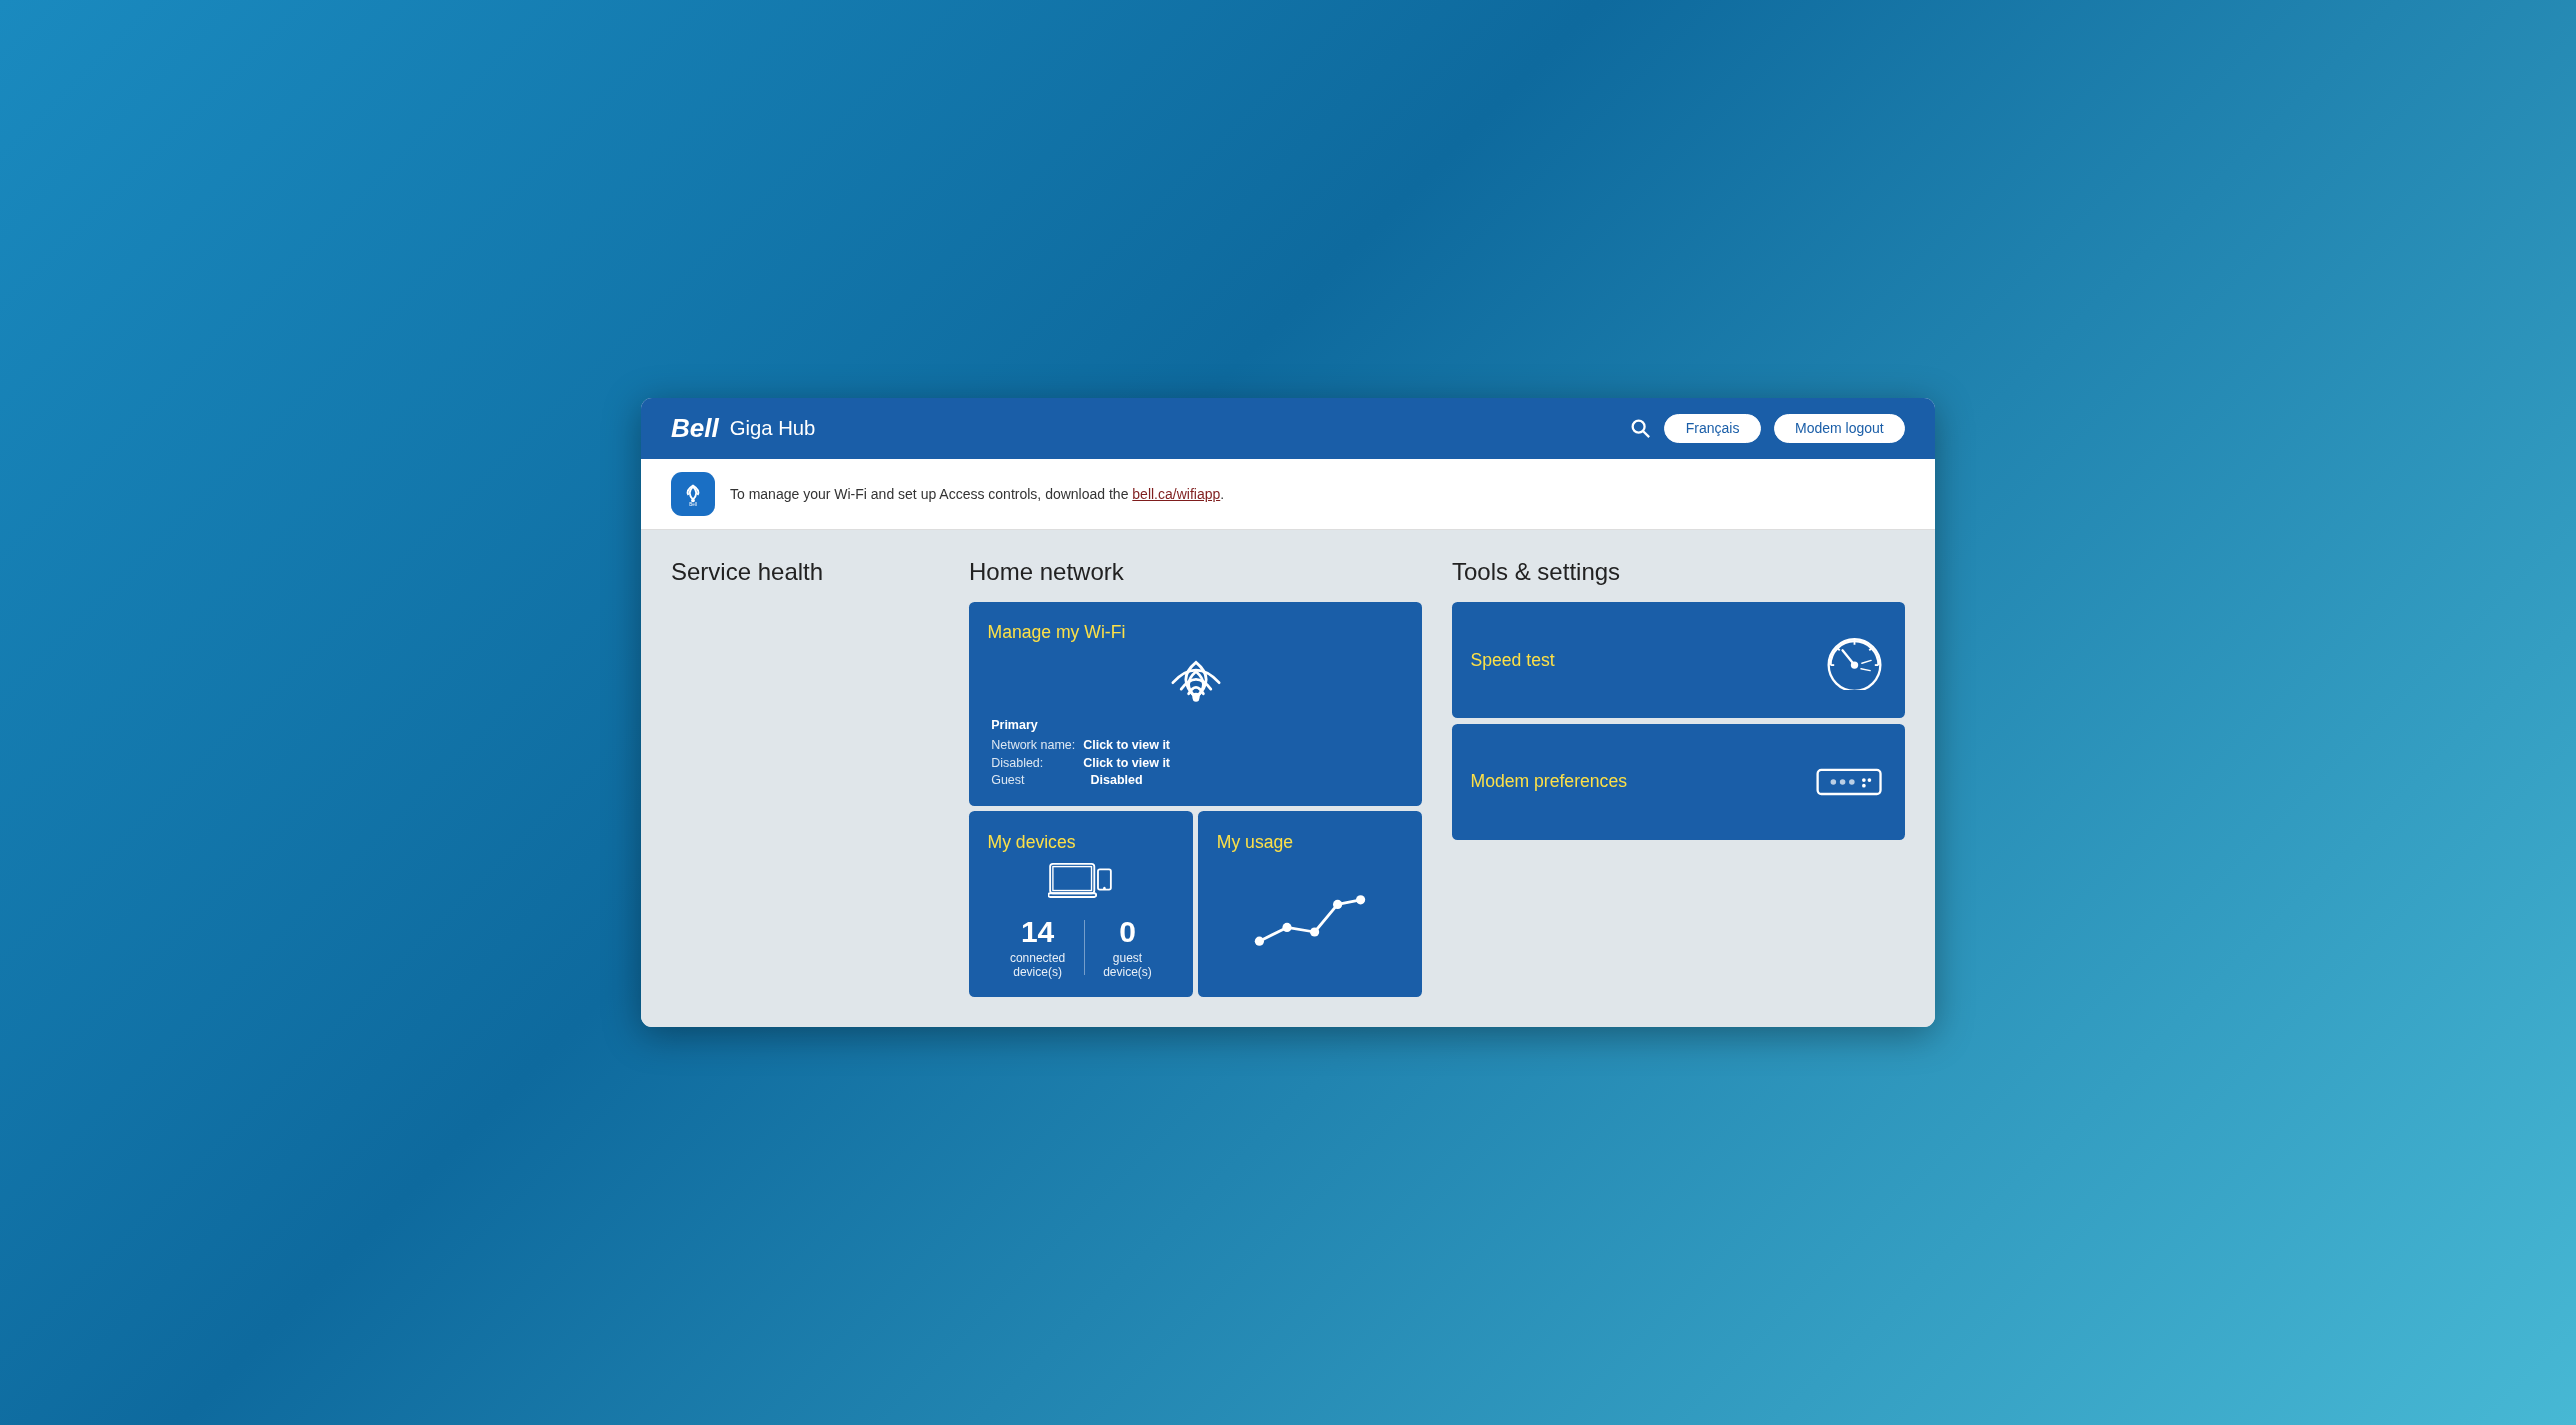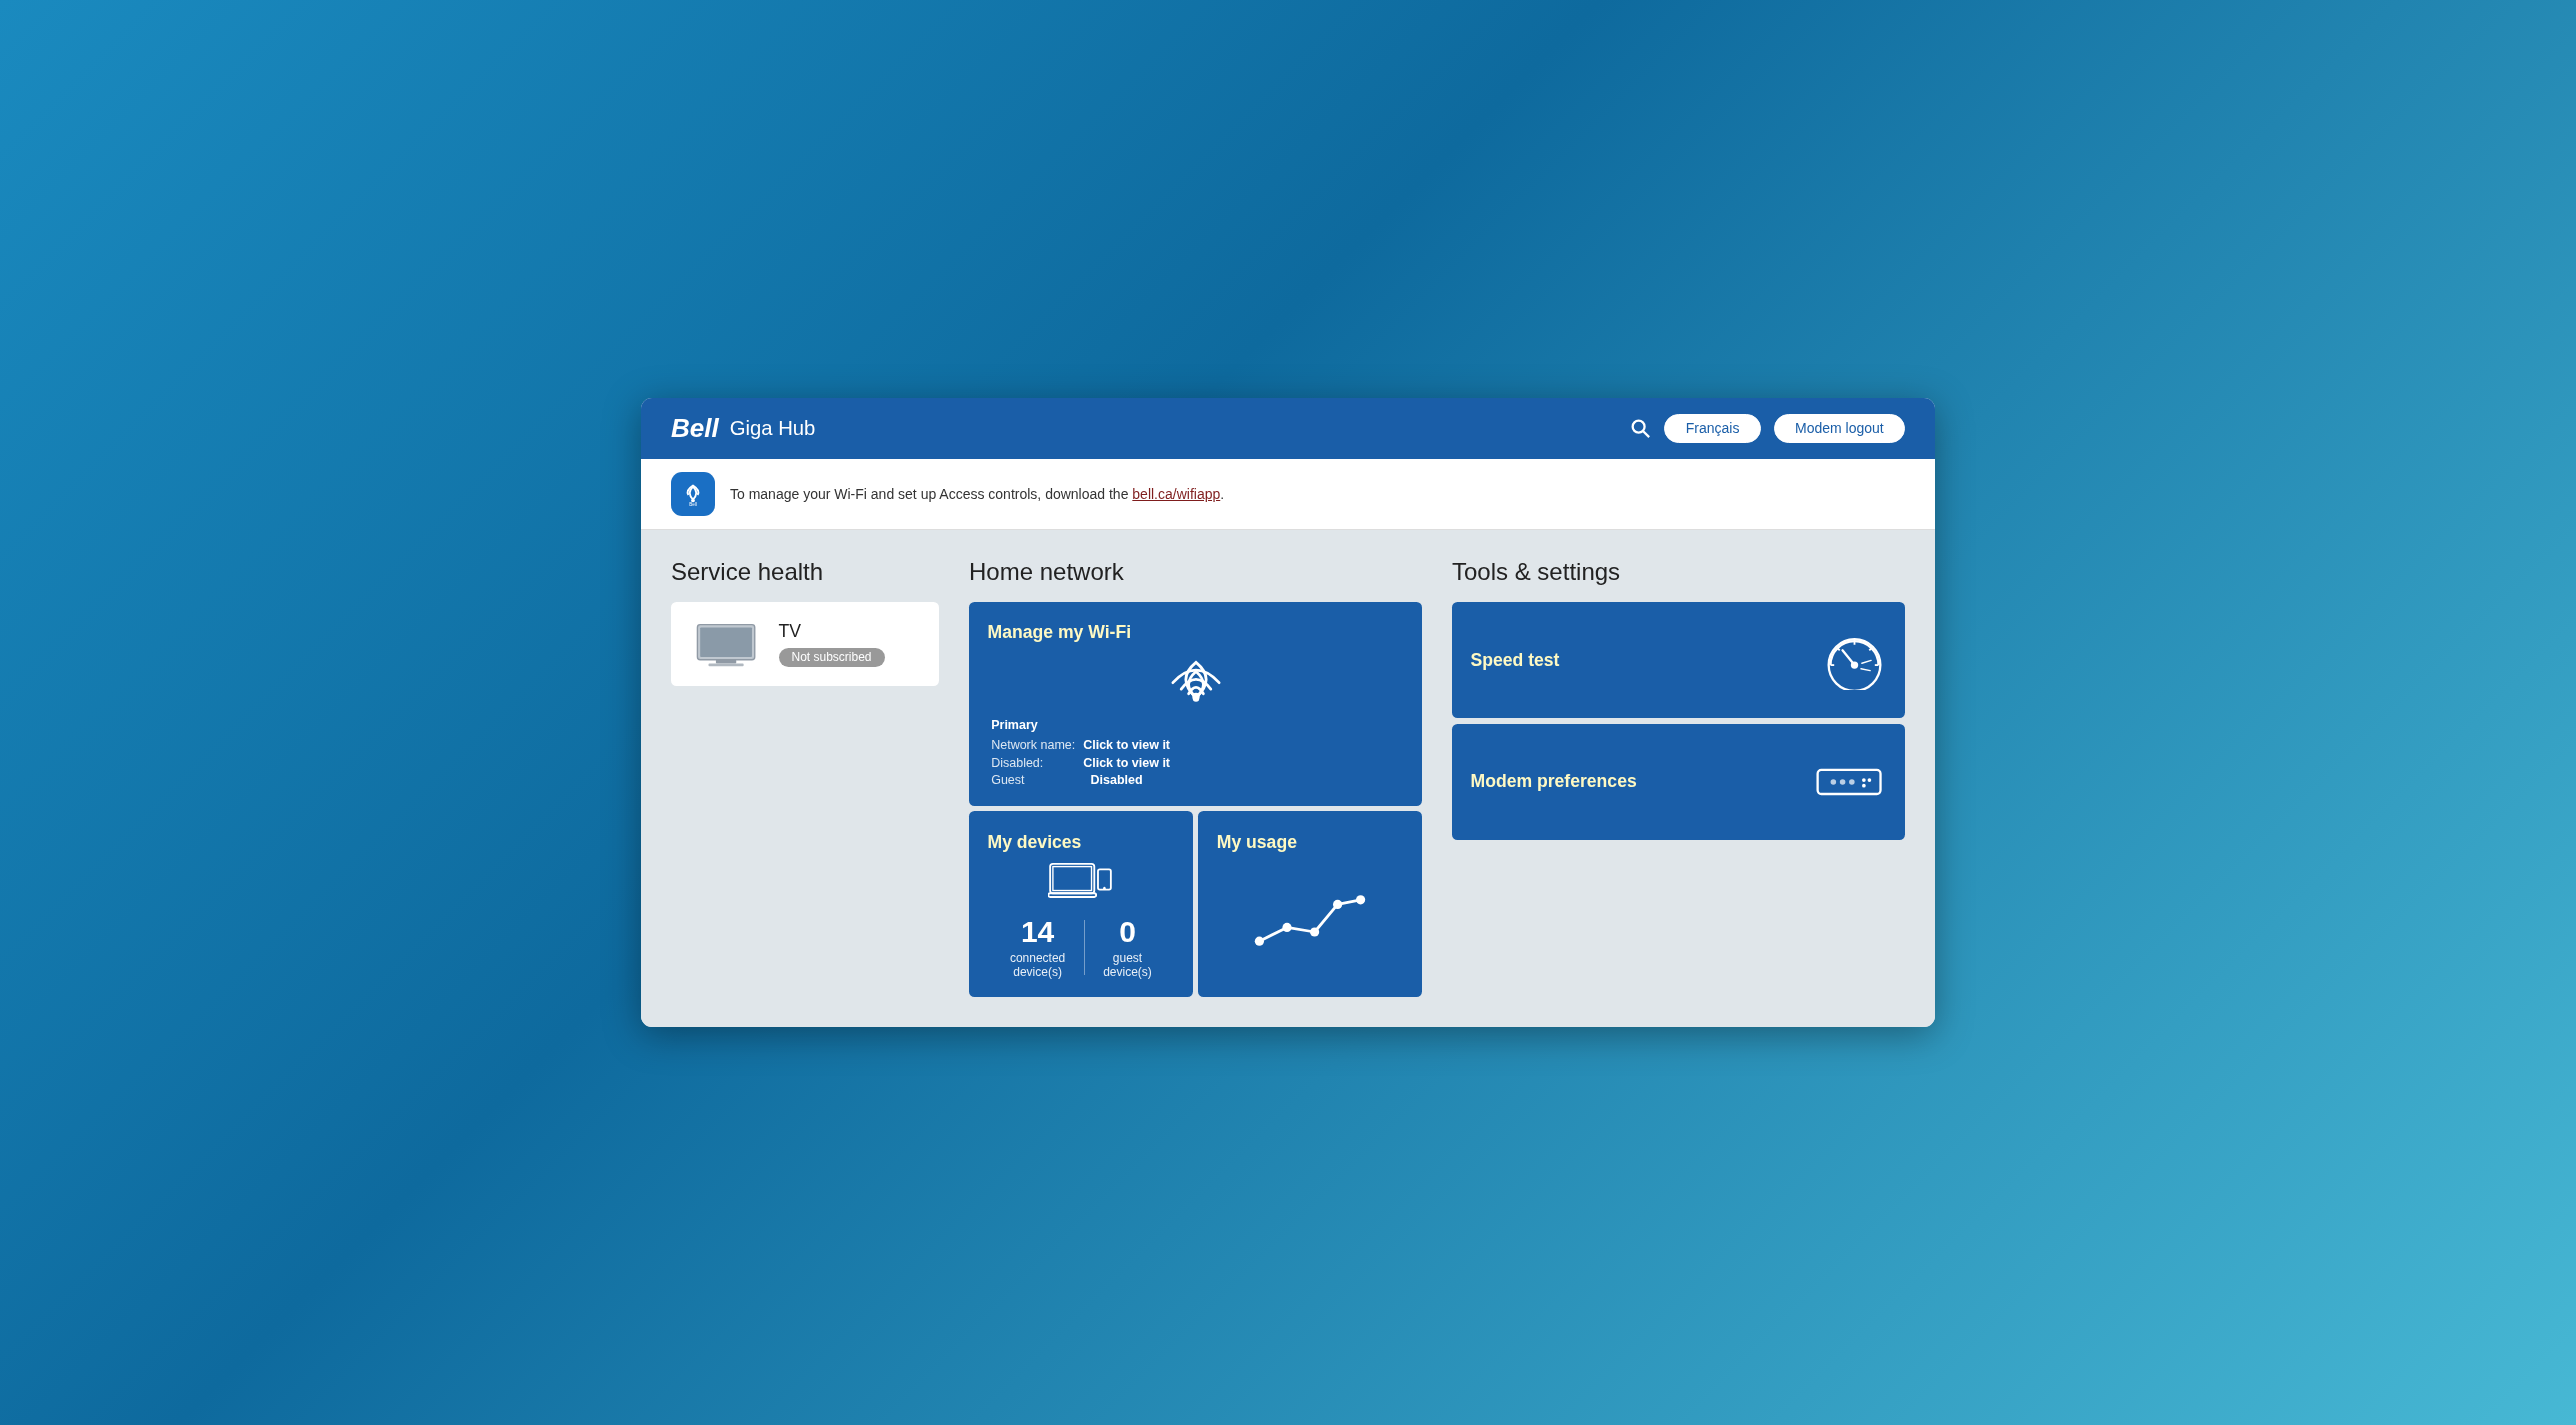--- a/index.html
+++ b/index.html
@@ -179,22 +179,22 @@
       gap: 9.2px;
       min-height: 176px;
       transition: background 0.15s;
     }
     .tile-large {
       grid-column: 1 / -1;
       min-height: 185px;
     }
     .tile-title {
       font-size: 17.6px;
-      font-weight: bold;
-      color: #fef9c3;
+      font-weight: normal;
+      color: #fde047;
     }
     .tile-content {
       display: flex;
       flex-direction: column;
       align-items: center;
       justify-content: center;
       flex: 1;
       gap: 7.4px;
     }
     
@@ -304,35 +304,20 @@
   </div>
 
   <div class="main">
     <div class="sections">
 
       <div class="service-health">
         <div class="section-title">Service health</div>
         <div class="health-cards">
 
 
-          <div class="health-card">
-            <div class="health-card-icon">
-              <svg width="74" height="51" viewBox="0 0 80 55">
-
-                <rect x="8" y="6" width="62" height="38" rx="3" fill="#c0c8d0" stroke="#909aa5" stroke-width="1.5"></rect>
-                <rect x="11" y="9" width="56" height="32" rx="1" fill="#8a9aa8"></rect>
-                <rect x="28" y="44" width="22" height="4" rx="1" fill="#909aa5"></rect>
-                <rect x="20" y="48" width="38" height="3" rx="1" fill="#b0b8c0"></rect>
-              </svg>
-            </div>
-            <div class="health-card-info">
-              <span class="health-card-name">TV</span>
-              <span class="status-badge status-not-subscribed">Not subscribed</span>
-            </div>
-          </div>
 
         </div>
       </div>
 
       <div class="home-network">
         <div class="section-title">Home network</div>
         <div class="tiles-grid">
 
           <div class="tile tile-large">
             <div class="tile-title">Manage my Wi-Fi</div>

